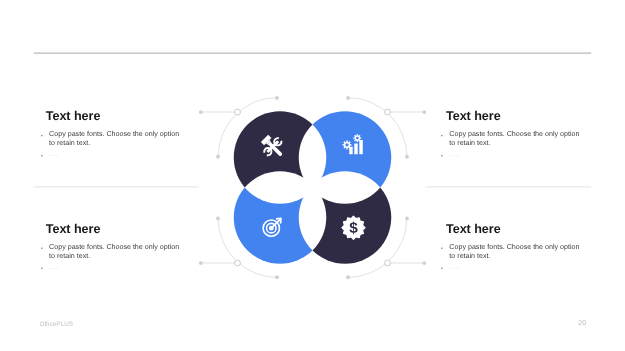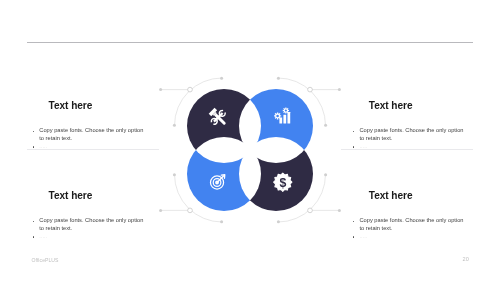--- a/index.html
+++ b/index.html
@@ -11,21 +11,21 @@
   .mid-rule-l{left:27px;top:149px;width:132px;background:#e9e9ec;}
   .mid-rule-r{left:341px;top:149px;width:132px;background:#e9e9ec;}
 
   .block{position:absolute;width:120px;}
   .blk-tl{left:32.6px;top:85.3px;}
   .blk-bl{left:32.6px;top:175.3px;}
   .blk-tr{left:352.8px;top:85.3px;}
   .blk-br{left:352.8px;top:175.3px;}
 
   .title{font-size:10.1px;font-weight:bold;color:#1a1a1a;letter-spacing:-0.05px;
-         line-height:10.1px;margin:16px;}
+         line-height:10.1px;margin:4px;}
   ul.bul{list-style:none;margin:0;padding:0;margin-top:5.6px;width:113px;}
   ul.bul li{position:relative;padding-left:6.7px;font-size:5.7px;line-height:7.4px;
             color:#3f3f3f;margin-bottom:0;}
   ul.bul li::before{content:"";position:absolute;left:0.3px;top:3.2px;
             width:1.3px;height:1.3px;border-radius:50%;background:#4a4a4a;}
   ul.bul li.faint{color:#e2e2e2;margin-top:1.0px;}
   ul.bul li.faint::before{background:#4a4a4a;}
 
   .footer-brand{position:absolute;left:31.5px;top:256.6px;font-size:5.1px;color:#c0c0c0;letter-spacing:0.05px;}
   .page-no{position:absolute;left:462.6px;top:256.2px;font-size:5.6px;color:#bfbfbf;}

